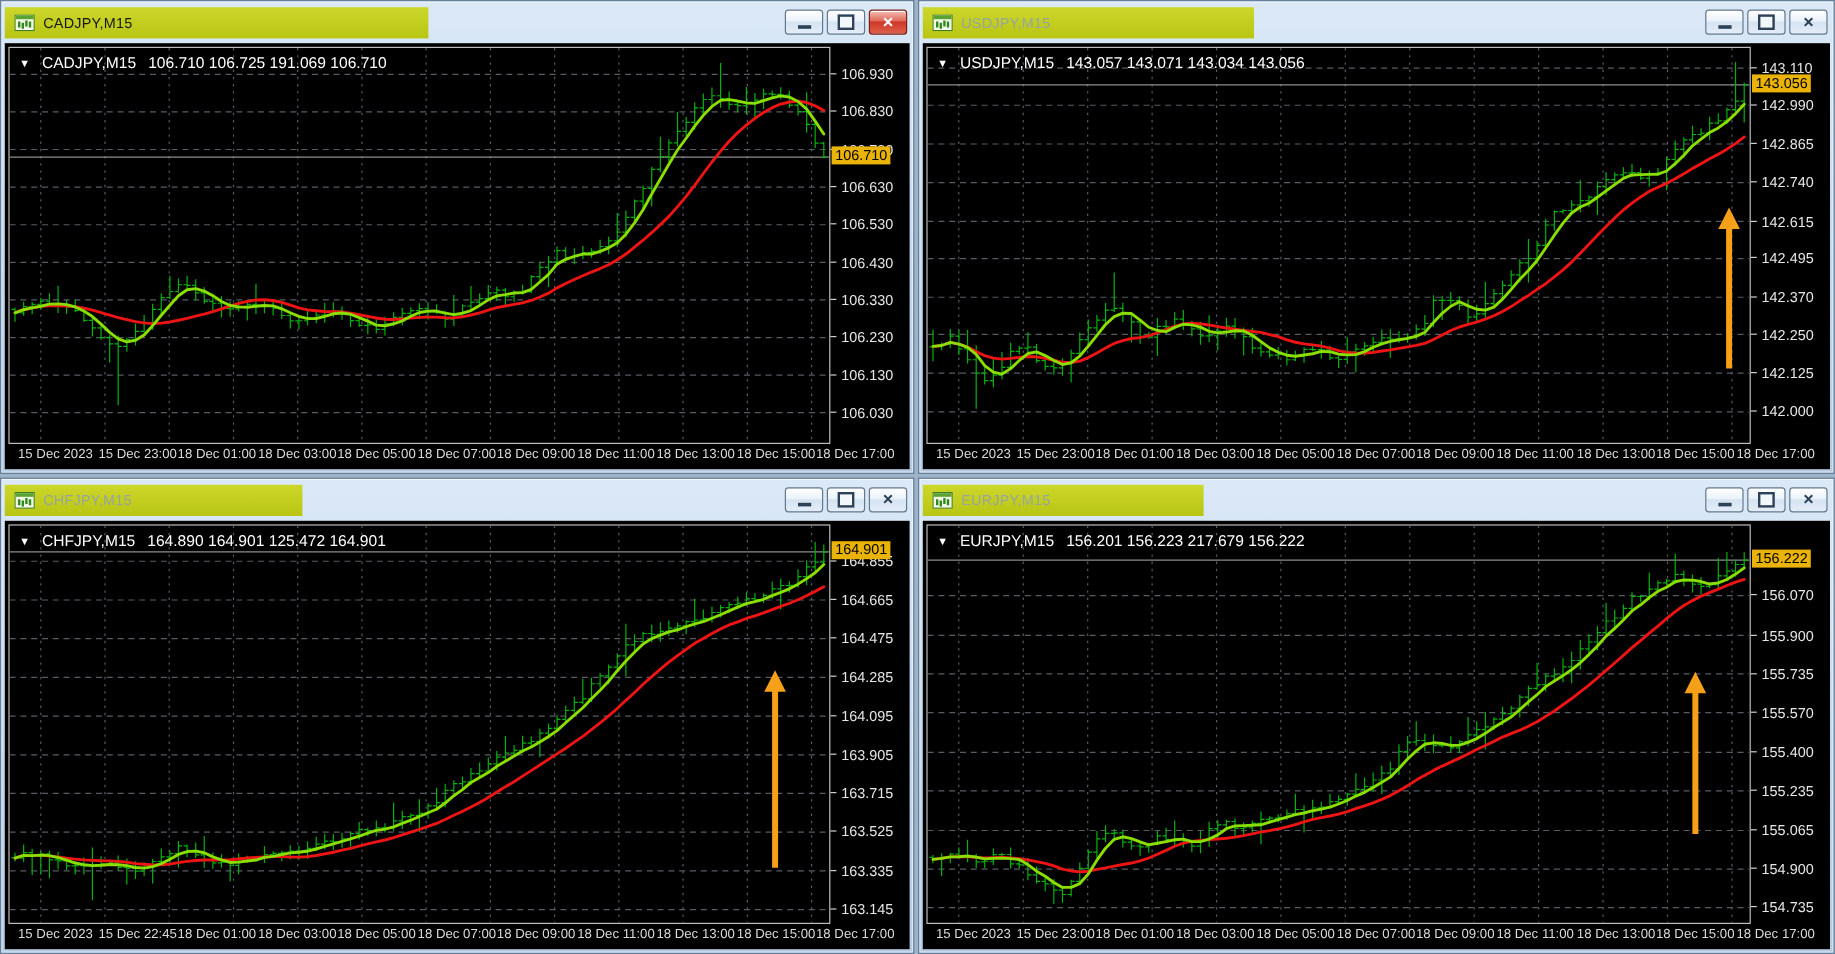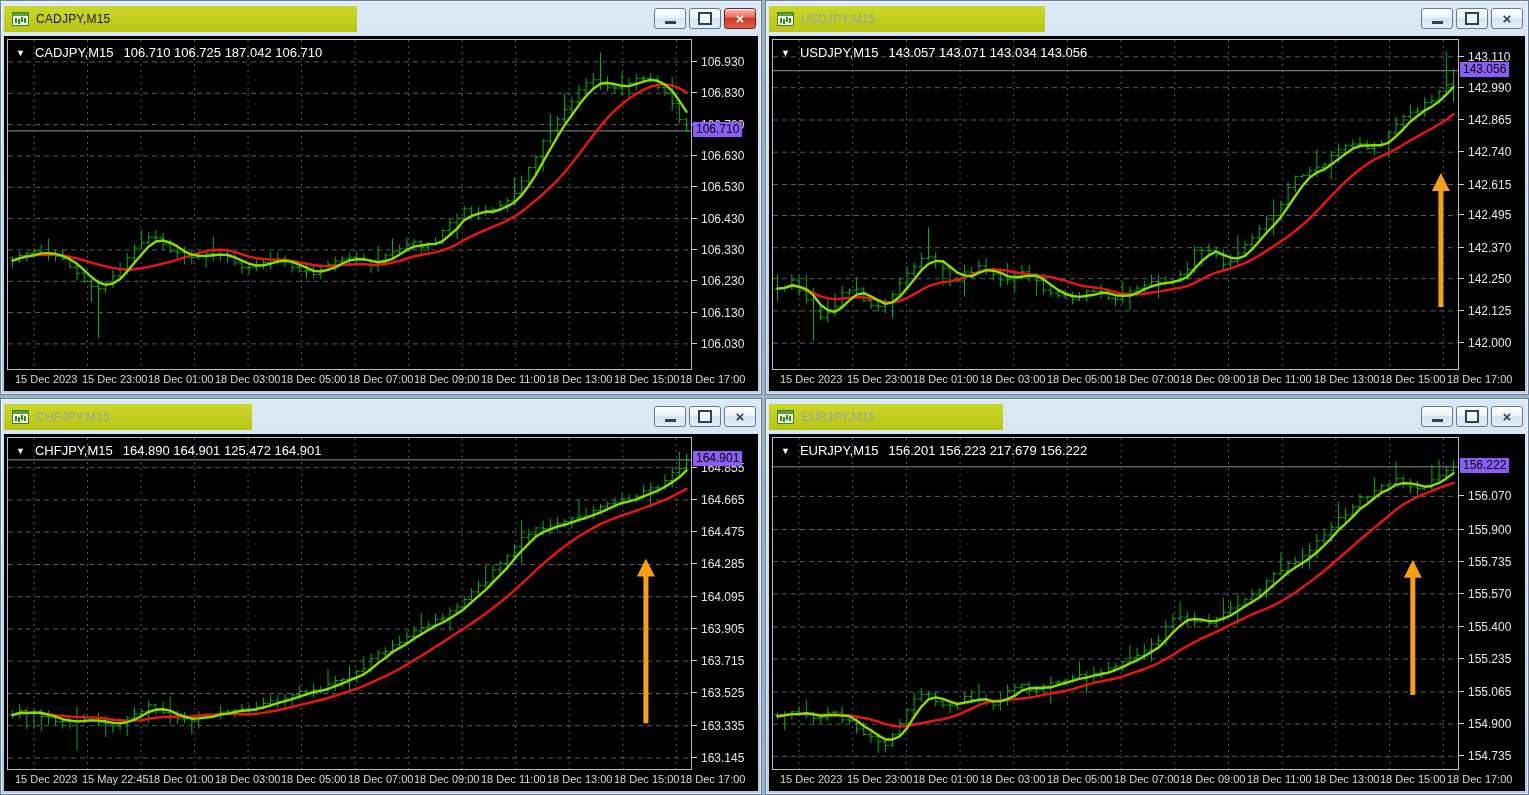--- a/index.html
+++ b/index.html
@@ -23,21 +23,21 @@
   .g-cls{font-size:15px;font-weight:bold;color:#2e4257;line-height:1}
   .window.active .wbtn.close .g-cls{color:#fff}
   .chart{flex:1;margin:0 3px 3px;position:relative;background:#000}
   .plot{position:absolute;left:3px;top:3px;right:66px;bottom:21px;border:1px solid #bdbdbd}
   .plot svg{position:absolute;left:0;top:0;display:block}
   .readout{position:absolute;left:8px;top:5px;display:flex;gap:10px;align-items:center;font-size:13px;color:#ffffff;white-space:nowrap;pointer-events:none}
   .dd{font-size:9px;color:#fff}
   .scale{position:absolute;top:3px;right:3px;width:63px;bottom:21px;font-size:12px;color:#e6e6e6}
   .ptick{position:absolute;left:0;display:flex;align-items:center;height:13px;margin-top:-6px;white-space:nowrap}
   .ptick i{display:block;width:5px;height:1px;background:#cfcfcf;margin-right:4px;flex:0 0 5px}
-  .pbox{position:absolute;left:1px;margin-top:-8px;background:#8b5cf6;color:#000;padding:0 3px 0 3px;height:15px;line-height:15px;font-size:12px;z-index:2;white-space:nowrap}
+  .pbox{position:absolute;left:1px;margin-top:-8px;background:#eab308;color:#000;padding:0 3px 0 3px;height:15px;line-height:15px;font-size:12px;z-index:2;white-space:nowrap}
   .timeaxis{position:absolute;left:3px;right:3px;bottom:3px;height:18px;font-size:11px;color:#dadada}
   .tlabel{position:absolute;top:3px;white-space:nowrap}
 </style>
 </head>
 <body>
 
 <div class="mdi">
 
   <div class="window active" data-win="0">
     <div class="titlebar">
@@ -88,21 +88,21 @@
             <line x1="614.8" y1="0" x2="614.8" y2="329" stroke="#565c64" stroke-width="1" stroke-dasharray="2,4"></line>
             <line x1="668.3" y1="0" x2="668.3" y2="329" stroke="#565c64" stroke-width="1" stroke-dasharray="2,4"></line>
             <line x1="0" y1="90.9" x2="683" y2="90.9" stroke="#8e8e8e" stroke-width="1"></line>
             <path d="M4.5 216.4V228.1M1.5 217.8H4.5M4.5 220.7H7.5M11.7 211.5V223.2M8.7 220.7H11.7M11.7 215.5H14.7M18.8 211.6V221.6M15.8 215.5H18.8M18.8 213.6H21.8M26.0 208.1V218.2M23.0 213.6H26.0M26.0 211.0H29.0M33.2 204.3V215.6M30.2 211.0H33.2M33.2 213.4H36.2M40.4 198.3V220.8M37.4 213.4H40.4M40.4 214.8H43.4M47.5 209.7V221.6M44.5 214.8H47.5M47.5 216.1H50.5M54.7 209.7V220.2M51.7 216.1H54.7M54.7 218.9H57.7M61.9 217.8V228.4M58.9 218.9H61.9M61.9 226.9H64.9M69.0 222.8V240.4M66.0 226.9H69.0M69.0 233.2H72.0M76.2 229.9V243.2M73.2 233.2H76.2M76.2 241.3H79.2M83.4 239.0V262.3M80.4 241.3H83.4M83.4 246.6H86.4M90.5 239.6V297.7M87.5 246.6H90.5M90.5 248.7H93.5M97.7 241.2V253.1M94.7 248.7H97.7M97.7 243.0H100.7M104.9 229.6V247.9M101.9 243.0H104.9M104.9 236.1H107.9M112.1 222.5V237.1M109.1 236.1H112.1M112.1 228.8H115.1M119.2 213.2V234.8M116.2 228.8H119.2M119.2 217.8H122.2M126.4 204.3V223.0M123.4 217.8H126.4M126.4 208.1H129.4M133.6 189.8V209.1M130.6 208.1H133.6M133.6 202.9H136.6M140.7 192.1V203.9M137.7 202.9H140.7M140.7 197.3H143.7M147.9 189.7V200.7M144.9 197.3H147.9M147.9 197.8H150.9M155.1 192.8V210.4M152.1 197.8H155.1M155.1 204.0H158.1M162.2 199.3V213.2M159.2 204.0H162.2M162.2 211.2H165.2M169.4 204.5V218.5M166.4 211.2H169.4M169.4 212.7H172.4M176.6 206.8V224.5M173.6 212.7H176.6M176.6 217.2H179.6M183.8 211.0V224.0M180.8 217.2H183.8M183.8 217.4H186.8M190.9 211.1V219.6M187.9 217.4H190.9M190.9 215.6H193.9M198.1 211.5V227.1M195.1 215.6H198.1M198.1 213.6H201.1M205.3 196.4V221.6M202.3 213.6H205.3M205.3 214.2H208.3M212.4 209.9V221.0M209.4 214.2H212.4M212.4 215.2H215.4M219.6 209.5V223.0M216.6 215.2H219.6M219.6 216.8H222.6M226.8 212.1V225.8M223.8 216.8H226.8M226.8 222.9H229.8M233.9 220.3V233.8M230.9 222.9H233.9M233.9 227.4H236.9M241.1 224.0V234.4M238.1 227.4H241.1M241.1 227.3H244.1M248.3 218.1V231.0M245.3 227.3H248.3M248.3 224.6H251.3M255.5 219.3V229.1M252.5 224.6H255.5M255.5 222.5H258.5M262.6 212.5V229.0M259.6 222.5H262.6M262.6 220.0H265.6M269.8 211.9V224.6M266.8 220.0H269.8M269.8 219.0H272.8M277.0 215.5V226.5M274.0 219.0H277.0M277.0 221.5H280.0M284.1 220.0V232.6M281.1 221.5H284.1M284.1 227.2H287.1M291.3 224.5V232.6M288.3 227.2H291.3M291.3 231.2H294.3M298.5 224.2V238.5M295.5 231.2H298.5M298.5 230.7H301.5M305.6 226.1V238.0M302.6 230.7H305.6M305.6 234.5H308.6M312.8 224.0V239.5M309.8 234.5H312.8M312.8 229.8H315.8M320.0 220.2V231.7M317.0 229.8H320.0M320.0 224.4H323.0M327.2 216.5V231.2M324.2 224.4H327.2M327.2 221.1H330.2M334.3 216.0V225.6M331.3 221.1H334.3M334.3 218.9H337.3M341.5 212.7V225.8M338.5 218.9H341.5M341.5 217.2H344.5M348.7 211.8V226.2M345.7 217.2H348.7M348.7 220.0H351.7M355.8 213.5V221.6M352.8 220.0H355.8M355.8 220.6H358.8M363.0 219.0V232.9M360.0 220.6H363.0M363.0 225.9H366.0M370.2 205.8V231.6M367.2 225.9H370.2M370.2 222.5H373.2M377.4 213.5V224.0M374.4 222.5H377.4M377.4 215.0H380.4M384.5 198.4V219.3M381.5 215.0H384.5M384.5 211.7H387.5M391.7 204.3V213.8M388.7 211.7H391.7M391.7 208.9H394.7M398.9 197.6V210.1M395.9 208.9H398.9M398.9 204.1H401.9M406.0 198.9V210.6M403.0 204.1H406.0M406.0 201.8H409.0M413.2 200.1V214.8M410.2 201.8H413.2M413.2 207.3H416.2M420.4 202.0V211.7M417.4 207.3H420.4M420.4 203.5H423.4M427.5 197.2V205.6M424.5 203.5H427.5M427.5 203.1H430.5M434.7 189.3V204.3M431.7 203.1H434.7M434.7 190.5H437.7M441.9 178.1V196.1M438.9 190.5H441.9M441.9 182.8H444.9M449.1 173.3V199.1M446.1 182.8H449.1M449.1 178.3H452.1M456.2 165.4V179.6M453.2 178.3H456.2M456.2 168.9H459.2M463.4 166.0V177.9M460.4 168.9H463.4M463.4 174.6H466.4M470.6 166.8V180.3M467.6 174.6H470.6M470.6 172.8H473.6M477.7 165.0V175.9M474.7 172.8H477.7M477.7 170.5H480.7M484.9 166.8V174.7M481.9 170.5H484.9M484.9 169.4H487.9M492.1 159.8V171.9M489.1 169.4H492.1M492.1 165.4H495.1M499.2 157.2V171.8M496.2 165.4H499.2M499.2 160.8H502.2M506.4 137.6V165.9M503.4 160.8H506.4M506.4 153.5H509.4M513.6 135.4V157.9M510.6 153.5H513.6M513.6 141.1H516.6M520.8 126.2V147.1M517.8 141.1H520.8M520.8 127.6H523.8M527.9 114.6V134.2M524.9 127.6H527.9M527.9 117.1H530.9M535.1 99.0V131.8M532.1 117.1H535.1M535.1 101.1H538.1M542.3 73.9V103.5M539.3 101.1H542.3M542.3 90.4H545.3M549.4 76.0V95.0M546.4 90.4H549.4M549.4 79.0H552.4M556.6 53.3V82.0M553.6 79.0H556.6M556.6 69.4H559.6M563.8 57.4V73.4M560.8 69.4H563.8M563.8 62.0H566.8M570.9 45.2V68.1M567.9 62.0H570.9M570.9 49.9H573.9M578.1 37.9V54.9M575.1 49.9H578.1M578.1 42.9H581.1M585.3 33.0V49.6M582.3 42.9H585.3M585.3 39.8H588.3M592.5 12.5V49.7M589.5 39.8H592.5M592.5 42.2H595.5M599.6 36.3V51.4M596.6 42.2H599.6M599.6 47.0H602.6M606.8 43.8V53.6M603.8 47.0H606.8M606.8 48.0H609.8M614.0 32.4V55.2M611.0 48.0H614.0M614.0 46.0H617.0M621.1 37.6V57.5M618.1 46.0H621.1M621.1 43.4H624.1M628.3 33.9V50.8M625.3 43.4H628.3M628.3 38.3H631.3M635.5 35.5V42.1M632.5 38.3H635.5M635.5 38.6H638.5M642.6 32.8V42.7M639.6 38.6H642.6M642.6 39.2H645.6M649.8 35.6V50.1M646.8 39.2H649.8M649.8 47.6H652.8M657.0 46.0V56.3M654.0 47.6H657.0M657.0 53.1H660.0M664.2 36.8V70.4M661.2 53.1H664.2M664.2 63.7H667.2M671.3 60.0V83.3M668.3 63.7H671.3M671.3 79.3H674.3M678.5 78.2V91.9M675.5 79.3H678.5M678.5 90.9H681.5" stroke="#00b40a" stroke-width="1" fill="none"></path>
             <polyline fill="none" stroke="#ee1414" stroke-width="2.4" stroke-linejoin="round" stroke-linecap="round" points="4.5,220.7 11.7,218.1 18.8,216.6 26.0,215.2 33.2,214.9 40.4,214.8 47.5,215.0 54.7,215.5 61.9,216.8 69.0,218.4 76.2,220.5 83.4,222.7 90.5,224.7 97.7,226.4 104.9,228.0 112.1,229.1 119.2,229.7 126.4,229.3 133.6,228.3 140.7,226.9 147.9,225.3 155.1,223.5 162.2,221.8 169.4,219.6 176.6,217.3 183.8,214.9 190.9,212.8 198.1,211.1 205.3,210.0 212.4,209.8 219.6,210.4 226.8,212.0 233.9,214.3 241.1,216.6 248.3,218.2 255.5,219.0 262.6,219.6 269.8,219.7 277.0,220.0 284.1,220.9 291.3,222.3 298.5,223.6 305.6,225.0 312.8,226.0 320.0,226.2 327.2,225.7 334.3,225.0 341.5,224.5 348.7,224.3 355.8,224.3 363.0,224.8 370.2,224.9 377.4,224.0 384.5,222.5 391.7,220.8 398.9,218.5 406.0,216.3 413.2,215.0 420.4,213.6 427.5,212.4 434.7,210.4 441.9,207.5 449.1,204.3 456.2,199.9 463.4,196.2 470.6,192.9 477.7,189.8 484.9,186.7 492.1,183.8 499.2,180.6 506.4,176.5 513.6,171.7 520.8,165.9 527.9,160.2 535.1,153.9 542.3,147.2 549.4,140.3 556.6,132.2 563.8,123.6 570.9,114.4 578.1,104.6 585.3,95.0 592.5,85.9 599.6,77.7 606.8,70.5 614.0,64.2 621.1,58.6 628.3,53.7 635.5,49.7 642.6,46.7 649.8,45.0 657.0,44.3 664.2,45.4 671.3,48.2 678.5,52.1"></polyline>
             <polyline fill="none" stroke="#8ade00" stroke-width="2.4" stroke-linejoin="round" stroke-linecap="round" points="4.5,220.7 11.7,218.1 18.8,216.6 26.0,215.2 33.2,213.4 40.4,213.2 47.5,213.8 54.7,215.8 61.9,219.2 69.0,223.8 76.2,230.1 83.4,237.0 90.5,242.4 97.7,244.9 104.9,243.6 112.1,239.1 119.2,231.4 126.4,222.7 133.6,214.4 140.7,206.5 147.9,201.5 155.1,200.5 162.2,202.6 169.4,206.4 176.6,211.3 183.8,214.6 190.9,215.7 198.1,216.0 205.3,215.2 212.4,214.6 219.6,214.9 226.8,217.3 233.9,220.6 241.1,223.6 248.3,225.5 255.5,225.4 262.6,223.6 269.8,221.5 277.0,220.8 284.1,221.9 291.3,224.7 298.5,227.6 305.6,230.9 312.8,231.5 320.0,229.8 327.2,227.4 334.3,223.5 341.5,220.4 348.7,219.3 355.8,219.2 363.0,220.9 370.2,222.2 377.4,221.0 384.5,218.8 391.7,214.5 398.9,209.9 406.0,206.6 413.2,205.5 420.4,204.2 427.5,203.9 434.7,201.1 441.9,195.0 449.1,188.7 456.2,180.1 463.4,176.1 470.6,173.6 477.7,171.7 484.9,171.8 492.1,169.5 499.2,166.5 506.4,162.3 513.6,155.2 520.8,145.7 527.9,134.8 535.1,121.7 542.3,109.1 549.4,96.9 556.6,85.0 563.8,75.2 570.9,65.1 578.1,56.1 585.3,48.7 592.5,43.7 599.6,43.0 606.8,44.2 614.0,45.8 621.1,46.1 628.3,43.9 635.5,41.6 642.6,39.9 649.8,40.9 657.0,44.6 664.2,50.9 671.3,60.9 678.5,71.7"></polyline>
           </svg>
         <div class="readout">
           <span class="dd">▼</span>
           <span>CADJPY,M15</span>
-          <span>106.710 106.725 187.042 106.710</span>
+          <span>106.710 106.725 191.069 106.710</span>
         </div>
       </div>
       <div class="scale">
           <div class="ptick" style="top: 22px;"><i></i>106.930</div>
           <div class="ptick" style="top: 53px;"><i></i>106.830</div>
           <div class="ptick" style="top: 85px;"><i></i>106.730</div>
           <div class="ptick" style="top: 116px;"><i></i>106.630</div>
           <div class="ptick" style="top: 147px;"><i></i>106.530</div>
           <div class="ptick" style="top: 179px;"><i></i>106.430</div>
           <div class="ptick" style="top: 210px;"><i></i>106.330</div>
@@ -290,21 +290,21 @@
           <div class="ptick" style="top: 159px;"><i></i>164.095</div>
           <div class="ptick" style="top: 191px;"><i></i>163.905</div>
           <div class="ptick" style="top: 223px;"><i></i>163.715</div>
           <div class="ptick" style="top: 255px;"><i></i>163.525</div>
           <div class="ptick" style="top: 288px;"><i></i>163.335</div>
           <div class="ptick" style="top: 320px;"><i></i>163.145</div>
           <div class="pbox" style="top: 22px;">164.901</div>
         </div>
       <div class="timeaxis">
           <span class="tlabel" style="left: 8px;">15 Dec 2023</span>
-          <span class="tlabel" style="left: 75px;">15 May 22:45</span>
+          <span class="tlabel" style="left: 75px;">15 Dec 22:45</span>
           <span class="tlabel" style="left: 141px;">18 Dec 01:00</span>
           <span class="tlabel" style="left: 208px;">18 Dec 03:00</span>
           <span class="tlabel" style="left: 274px;">18 Dec 05:00</span>
           <span class="tlabel" style="left: 341px;">18 Dec 07:00</span>
           <span class="tlabel" style="left: 407px;">18 Dec 09:00</span>
           <span class="tlabel" style="left: 474px;">18 Dec 11:00</span>
           <span class="tlabel" style="left: 540px;">18 Dec 13:00</span>
           <span class="tlabel" style="left: 607px;">18 Dec 15:00</span>
           <span class="tlabel" style="left: 673px;">18 Dec 17:00</span>
         </div>

